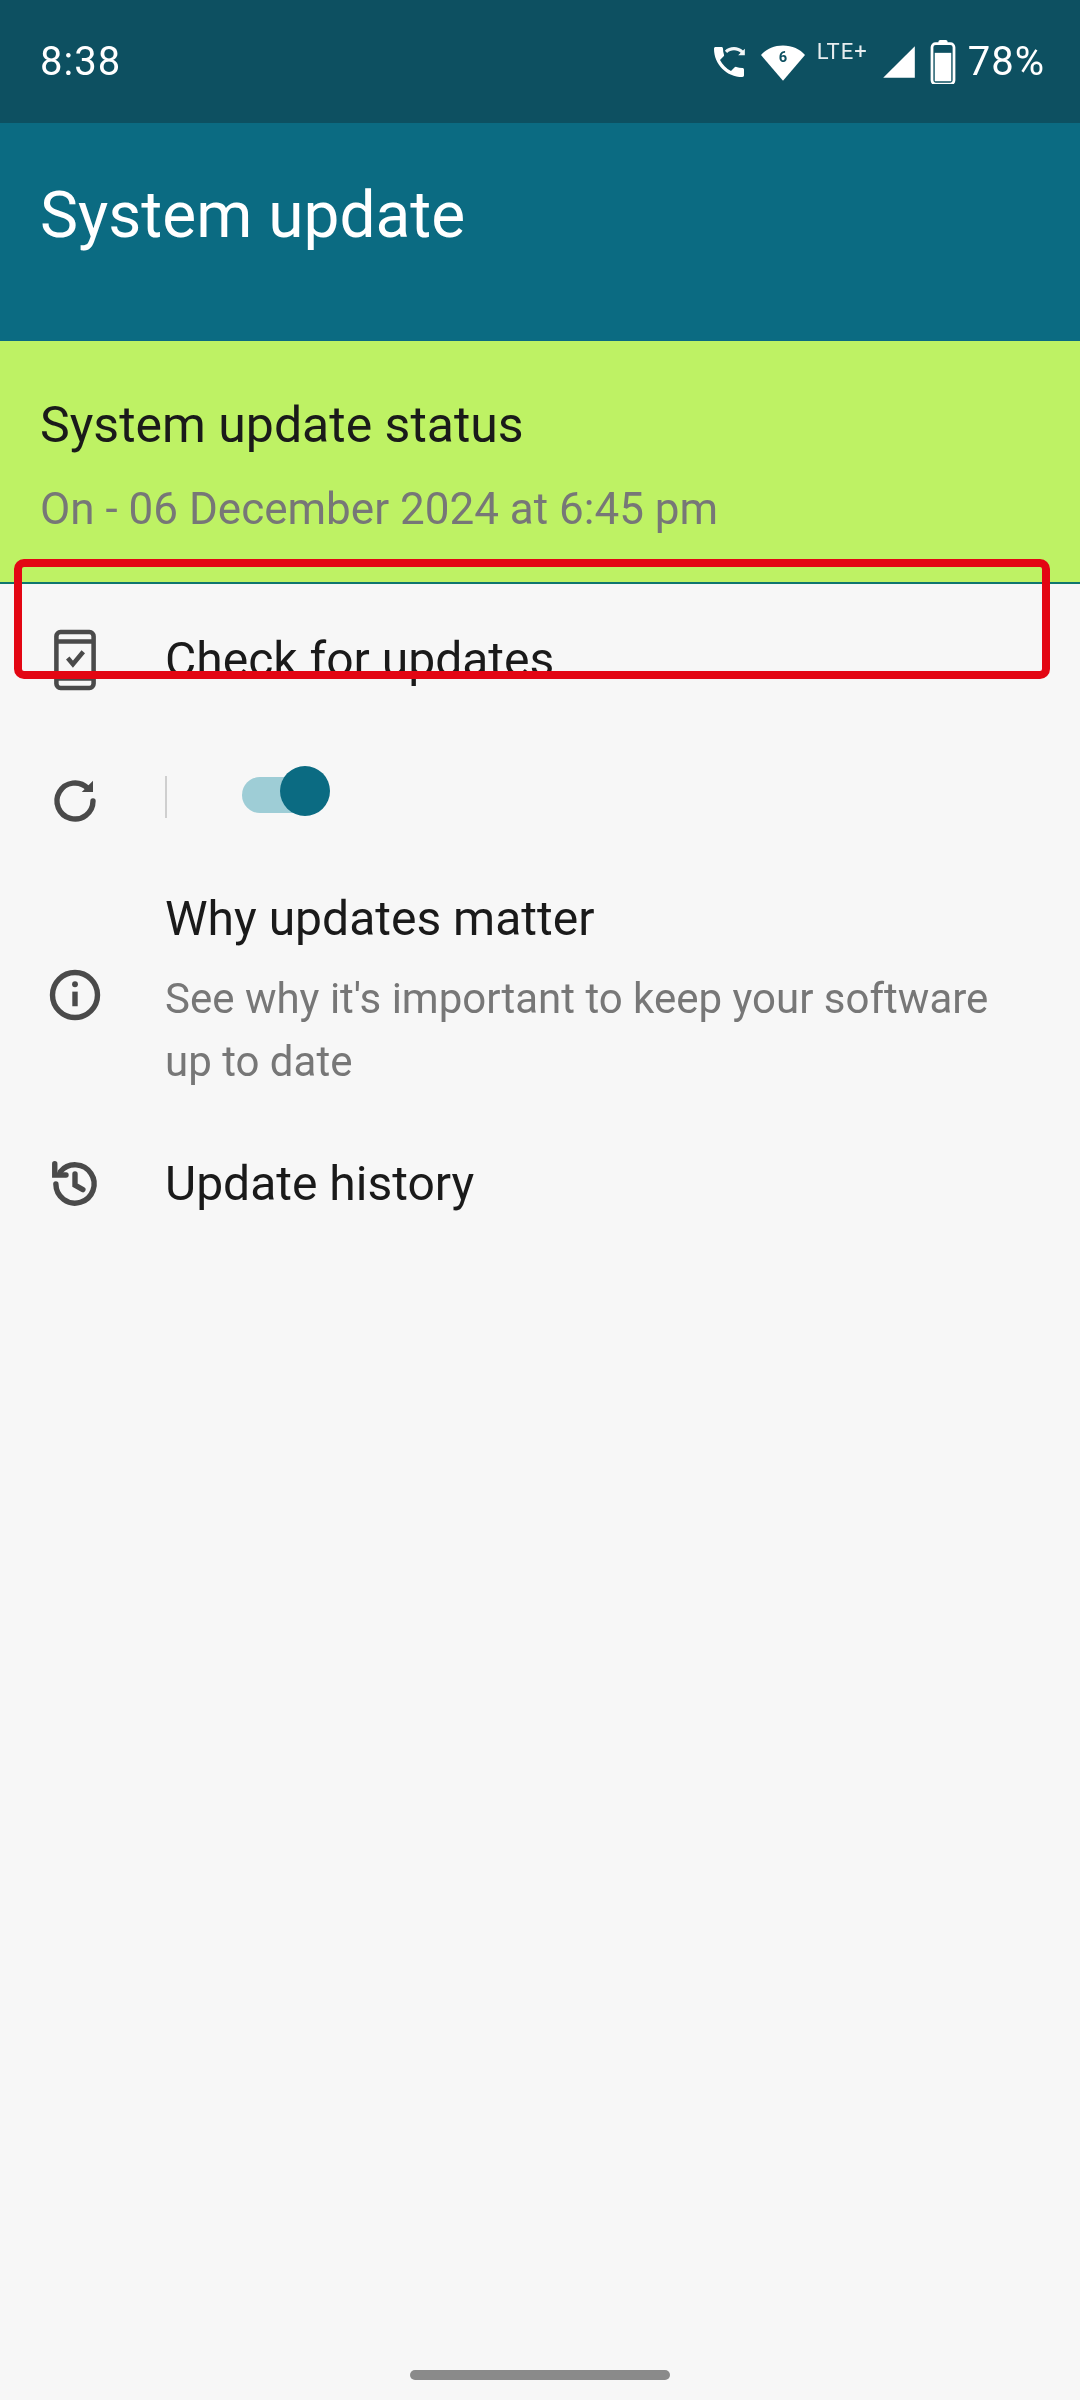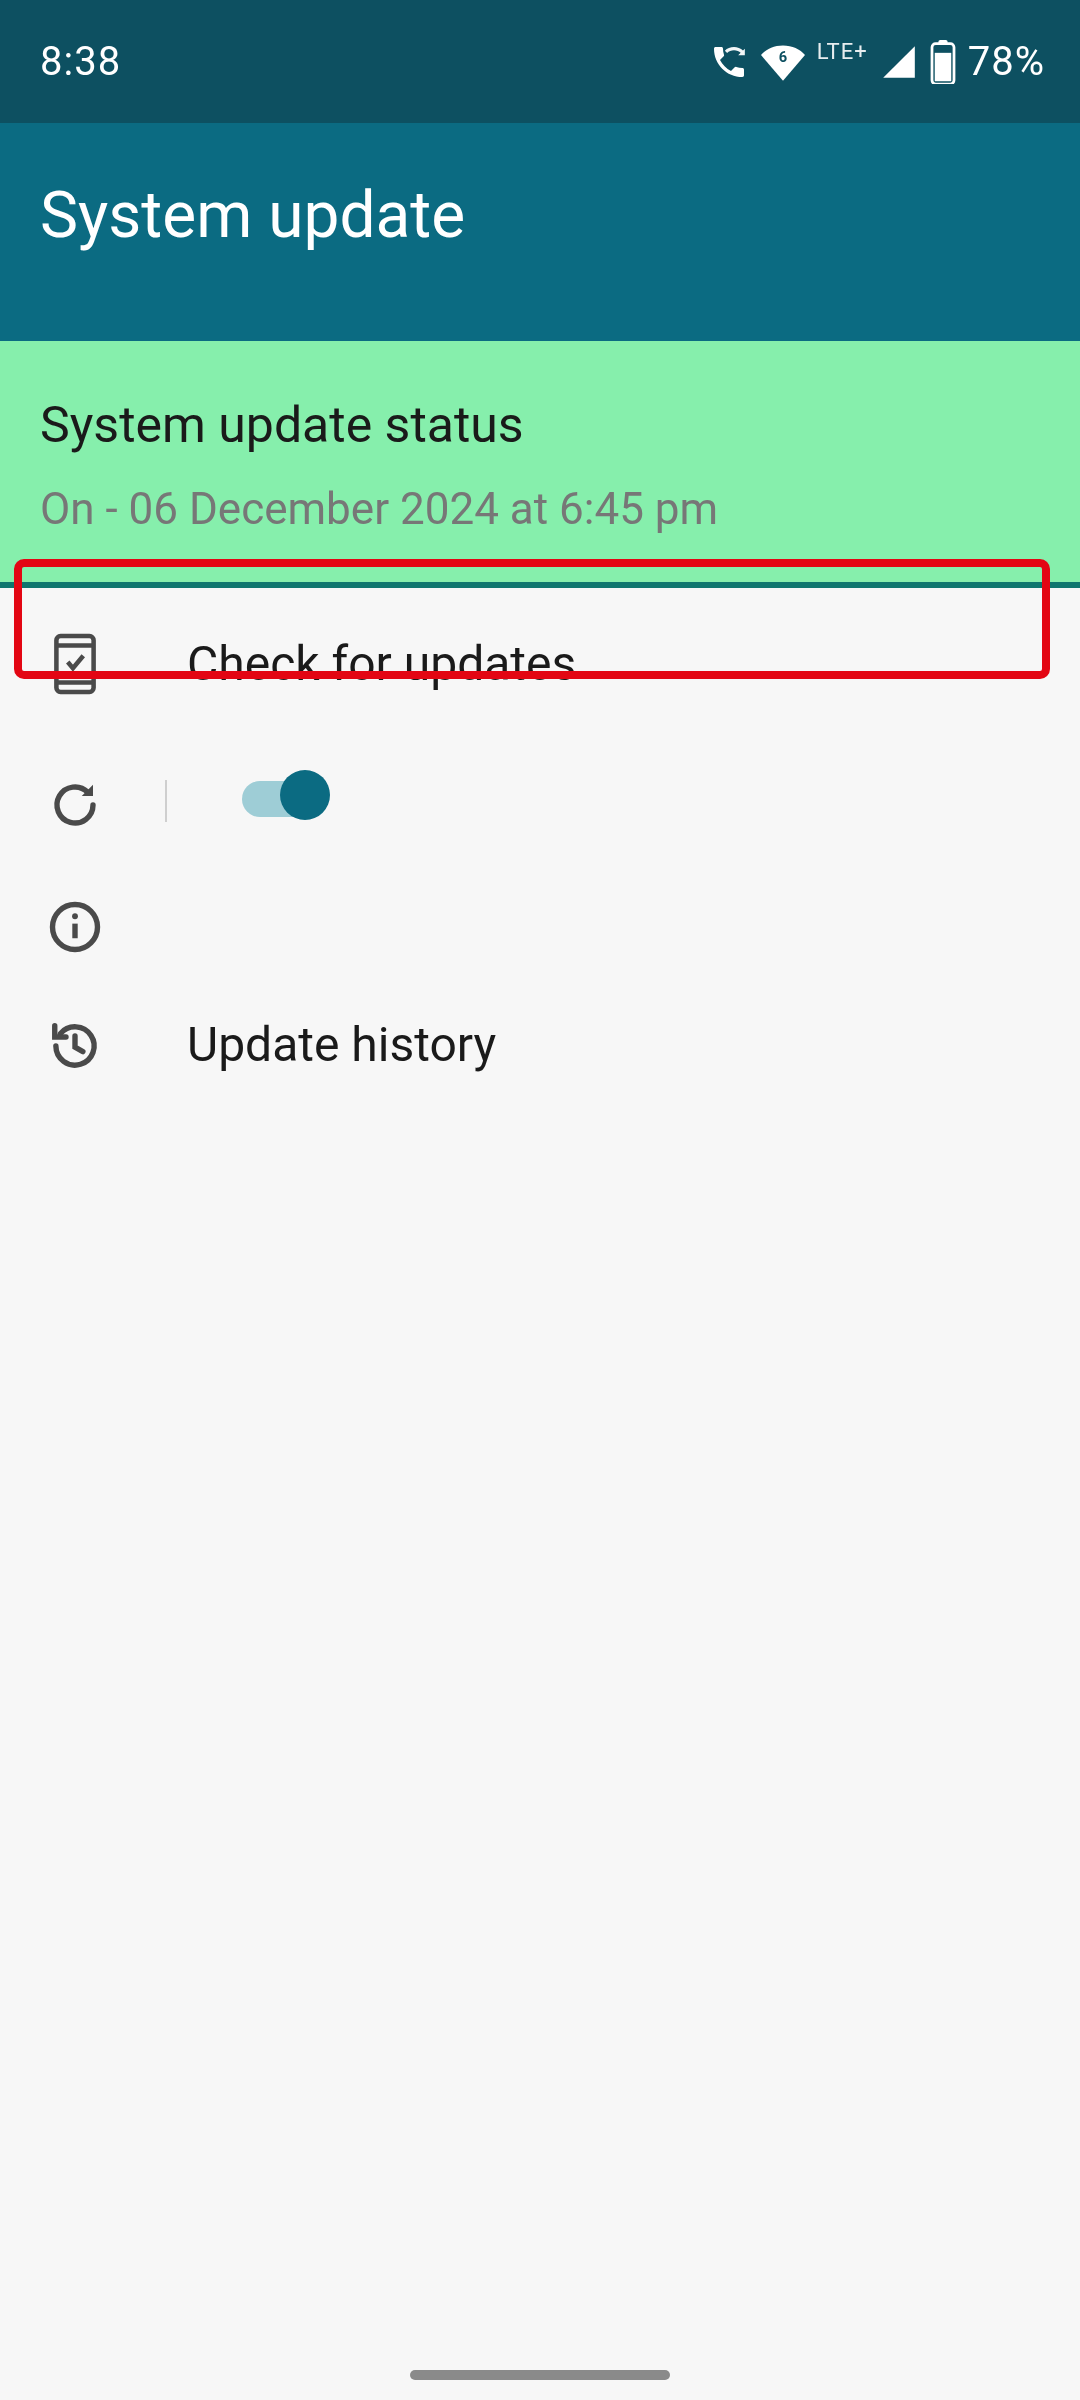--- a/index.html
+++ b/index.html
@@ -32,22 +32,22 @@
   .header {
     background: #0b6b82;
     color: #fff;
     padding: 55px 40px 88px 40px;
   }
   .header h1 { font-size: 64px; font-weight: 400; }
 
   
   .status-block {
     padding: 55px 40px 40px 40px;
-    border-bottom: 6px solid #0f766e;
-    background: #86efac;
+    border-bottom: 2px solid #0f766e;
+    background: #bef264;
   }
   .status-block .title { font-size: 50px; color:#1a1a1a; font-weight: 400; margin-bottom: 22px; }
   .status-block .line { font-size: 44px; color:#777; line-height: 1.5; }
   .status-block .line + .line { margin-top: 18px; }
 
   
   .row {
     display: flex;
     align-items: flex-start;
     padding: 30px 40px 30px 40px;
@@ -57,21 +57,21 @@
   }
   .row .icon-col {
     width: 70px;
     flex: 0 0 70px;
     display: flex;
     align-items: flex-start;
     justify-content: center;
     color: #555;
     padding-top: 8px;
   }
-  .row .text-col { flex: 1; min-width: 0; margin-left: 22px; }
+  .row .text-col { flex: 1; min-width: 0; }
   .row .row-title { font-size: 48px; color:#1a1a1a; font-weight: 400; line-height: 1.3; }
   .row .row-sub { font-size: 42px; color:#777; line-height: 1.5; margin-top: 16px; }
 
   .row.centered .icon-col { align-self: center; padding-top: 0; }
   .row.centered .text-col { align-self: center; }
 
   
   .row .divider-v {
     align-self: stretch;
     width: 2px;
@@ -190,20 +190,24 @@
 </div>
 
 <div class="row">
   <div class="icon-col" style="align-self:center;">
     <svg width="54" height="54" viewBox="0 0 24 24" fill="none" stroke="#4a4a4a" stroke-width="2.4">
         <circle cx="12" cy="12" r="10"></circle>
         <line x1="12" y1="10.5" x2="12" y2="17"></line>
         <circle cx="12" cy="7.2" r="1.3" fill="#4a4a4a" stroke="none"></circle>
       </svg>
   </div>
+  <div class="text-col">
+    <div class="row-title">Why updates matter</div>
+    <div class="row-sub">See why it's important to keep your software up to date</div>
+  </div>
 </div>
 
 <div class="row centered" style="padding-top:30px;">
   <div class="icon-col">
     <svg width="54" height="54" viewBox="0 0 24 24" fill="none" stroke="#4a4a4a" stroke-width="2.4" stroke-linecap="round">
         <path d="M3.5 12a8.5 8.5 0 1 0 2-5.5"></path>
         <polyline points="3,3 3,8 8,8" fill="none"></polyline>
         <polyline points="12,7.5 12,12.5 15.5,14.5"></polyline>
       </svg>
   </div>

